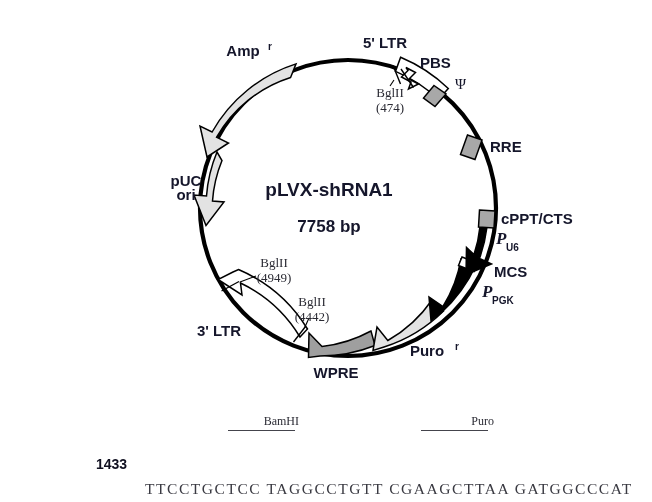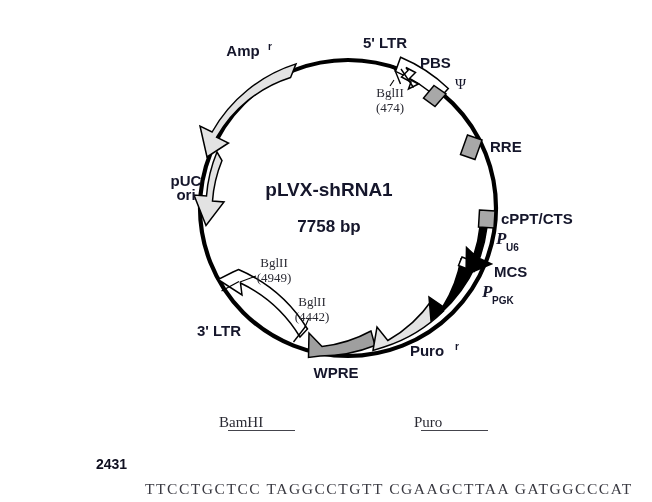--- a/index.html
+++ b/index.html
@@ -129,23 +129,23 @@
     color: #101020;
     letter-spacing: 0;
   }
   .seq-bases {
     position: absolute;
     left: 145px;
   }
   .enz {
     position: absolute;
     font-family: "Liberation Serif", serif;
-    font-size: 15px;
+    font-size: 12px;
     color: #2a2a33;
-    text-align: left;
+    text-align: right;
     letter-spacing: 0;
   }
   .enz-rule {
     position: absolute;
     height: 0;
     border-top: 1.3px solid #44444c;
   }
 </style>
 </head>
 <body>
@@ -333,20 +333,20 @@
 
 <div id="sequence-block">
 
   <div class="enz" style="left:219px; top:0px; width:80px;">BamHI</div>
   <div class="enz-rule" style="left:228px; top:16px; width:67px;"></div>
 
   <div class="enz" style="left:414px; top:0px; width:80px;">Puro</div>
   <div class="enz-rule" style="left:421px; top:16px; width:67px;"></div>
 
   <div class="seq-row" style="top:24px;">
-    <span class="seq-num">2431</span>
+    <span class="seq-num">1433</span>
   </div>
 
   <div class="seq-row" style="top:48px;">
     <span class="seq-bases">TTCCTGCTCC TAGGCCTGTT CGAAGCTTAA GATGGCCCAT</span>
   </div>
 
 </div>
 
 </body></html>

